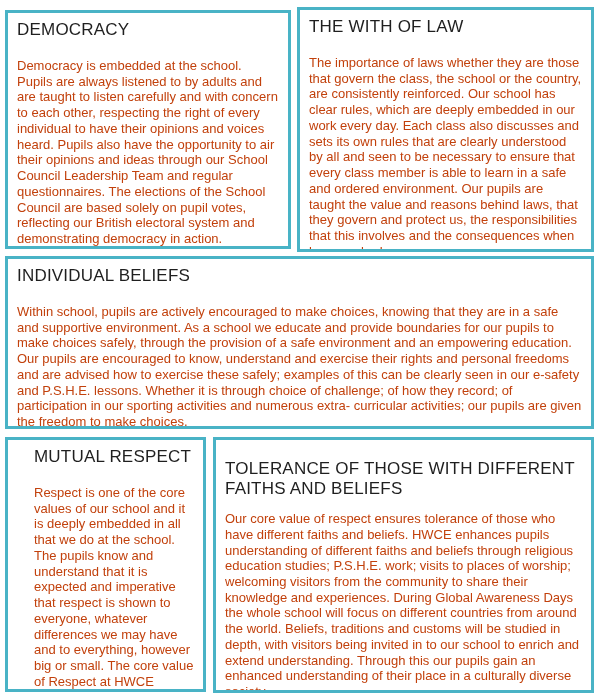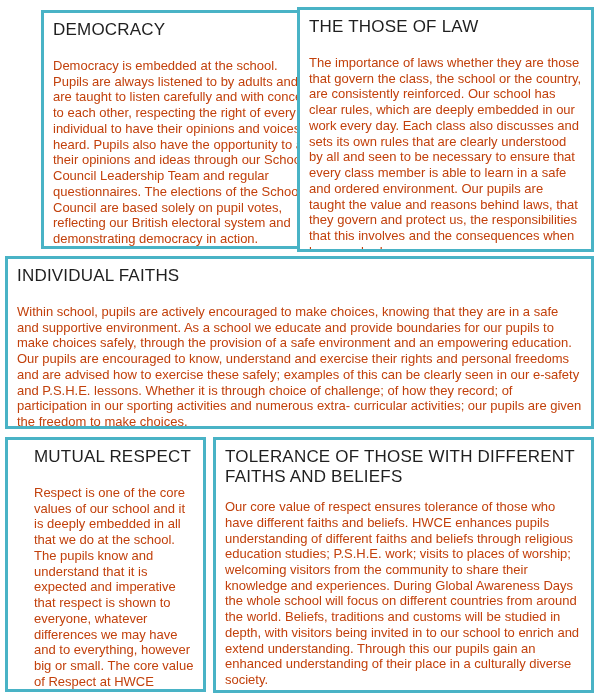--- a/index.html
+++ b/index.html
@@ -27,50 +27,51 @@
   .box-title {
     font-size: 17px;
     font-weight: 400;
     line-height: 1.18;
     letter-spacing: 0.2px;
     margin: 0 0 18px 0;
     color: #1f1f1f;
   }
   .box-title.two-line {
     margin-bottom: 12px;
+    margin-top: 12px;
   }
   .box-body {
     font-size: 13px;
     line-height: 1.21;
     margin: 0;
     color: #c2410c;
   }
-  .box-democracy        { left: 5px;   top: 10px;  width: 286px; height: 239px; margin-left: 36px; }
+  .box-democracy        { left: 5px;   top: 10px;  width: 286px; height: 239px; }
   .box-rule-of-law      { left: 297px; top: 7px;   width: 297px; height: 245px; }
   .box-individual-liberty { left: 5px; top: 256px; width: 589px; height: 173px; }
   .box-mutual-respect   { left: 5px;   top: 437px; width: 201px; height: 255px; padding-left: 26px; }
   .box-tolerance        { left: 213px; top: 437px; width: 381px; height: 256px; }
 </style>
 </head>
 <body>
 
 <div class="page">
 
   <section class="value-box box-democracy">
     <h2 class="box-title">DEMOCRACY</h2>
     <p class="box-body">Democracy is embedded at the school. Pupils are always listened to by adults and are taught to listen carefully and with concern to each other, respecting the right of every individual to have their opinions and voices heard. Pupils also have the opportunity to air their opinions and ideas through our School Council Leadership Team and regular questionnaires. The elections of the School Council are based solely on pupil votes, reflecting our British electoral system and demonstrating democracy in action.</p>
   </section>
 
   <section class="value-box box-rule-of-law">
-    <h2 class="box-title">THE THOSE OF LAW</h2>
+    <h2 class="box-title">THE WITH OF LAW</h2>
     <p class="box-body">The importance of laws whether they are those that govern the class, the school or the country, are consistently reinforced.  Our school has clear rules, which are deeply embedded in our work every day.  Each class also discusses and sets its own rules that are clearly understood by all and seen to be necessary to ensure that every class member is able to learn in a safe and ordered environment.  Our pupils are taught the value and reasons behind laws, that they govern and protect us, the responsibilities that this involves and the consequences when laws are broken.</p>
   </section>
 
   <section class="value-box box-individual-liberty">
-    <h2 class="box-title">INDIVIDUAL FAITHS</h2>
+    <h2 class="box-title">INDIVIDUAL BELIEFS</h2>
     <p class="box-body">Within school, pupils are actively encouraged to make choices, knowing that they are in a safe and supportive environment.  As a school we educate and provide boundaries for our pupils to make choices safely, through the provision of a safe environment and an empowering education. Our pupils are encouraged to know, understand and exercise their rights and personal freedoms and are advised how to exercise these safely; examples of this can be clearly seen in our e-safety and P.S.H.E. lessons. Whether it is through choice of challenge; of how they record; of participation in our sporting activities and numerous extra- curricular activities; our pupils are given the freedom to make choices.</p>
   </section>
 
   <section class="value-box box-mutual-respect">
     <h2 class="box-title">MUTUAL RESPECT</h2>
     <p class="box-body">Respect is one of the core values of our school and it is deeply embedded in all that we do at the school. The pupils know and understand that it is expected and imperative that respect is shown to everyone, whatever differences we may have and to everything, however big or small.  The core value of Respect at HWCE underpins our work every day both in and out of the classroom.</p>
   </section>
 
   <section class="value-box box-tolerance">
     <h2 class="box-title two-line">TOLERANCE OF THOSE WITH DIFFERENT FAITHS AND BELIEFS</h2>

